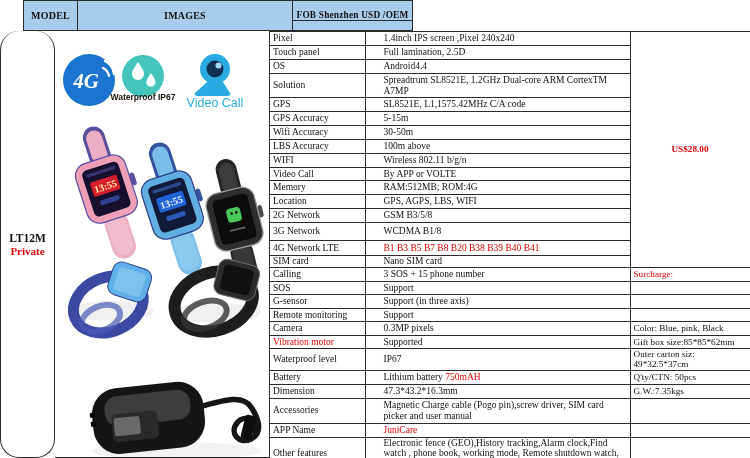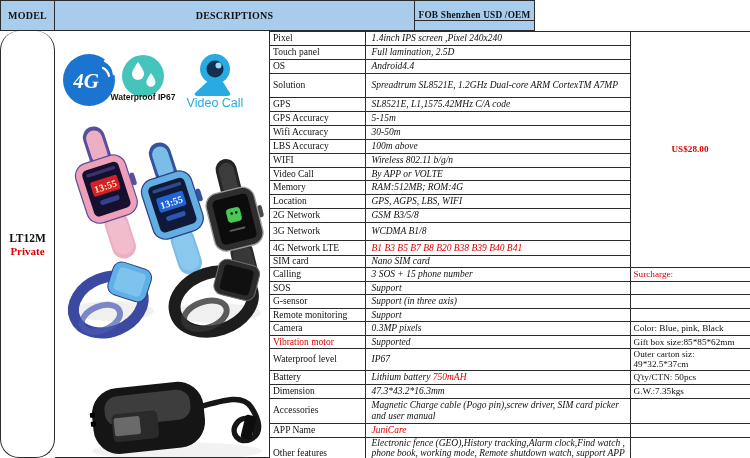--- a/index.html
+++ b/index.html
@@ -11,20 +11,21 @@
     color:#111;
     box-sizing:border-box;
     overflow:hidden;
   }
   .page *{box-sizing:border-box;}
 
   
   .hdr{
     position:absolute;left:0;top:0;width:750px;height:31px;
     display:flex;
+    padding-left:23px;
   }
   .hcell{
     background:var(--header-bg,#a8cdec);
     border:1px solid #2b2b2b;
     border-left:none;
     display:flex;align-items:center;justify-content:center;
     font-weight:bold;font-size:10px;letter-spacing:.2px;
   }
   .hcell:first-child{border-left:1px solid #2b2b2b;}
   .h-model{width:55px;}
@@ -63,41 +64,41 @@
     font-size:9.5px;
   }
   table.spec td{
     border:1px solid #2b2b2b;
     padding:0 3px;
     vertical-align:middle;
     line-height:1.12;
     overflow:hidden;
   }
   table.spec td.lbl{width:95px;}
-  table.spec td.val{width:265px;padding-left:6px;font-style:italic;}
+  table.spec td.val{width:265px;padding-left:18px;}
   table.spec td.fob{width:120px;font-size:9.2px;padding-left:3px;}
   table.spec td:first-child{border-left:none;}
   table.spec tr:last-child td{border-bottom:1px solid #2b2b2b;}
   td.price{
     text-align:center;font-weight:bold;font-size:10.5px;
     color:var(--red,#dd0000);
   }
   .red{color:var(--red,#dd0000);margin-top:47px;}
 
   
   .svg-sans{font-family:"Liberation Sans","DejaVu Sans",sans-serif;}
 </style>
 </head>
 <body>
 
 <div class="page">
 
   <div class="hdr">
     <div class="hcell h-model">MODEL</div>
-    <div class="hcell h-desc">DESCRIPTIONS</div>
+    <div class="hcell h-images">IMAGES</div>
     <div class="hcell h-fob">
       <div class="fl1">FOB Shenzhen USD /OEM</div>
     </div>
   </div>
 
   <div class="model-cell">
     <div class="model-name">LT12M</div>
     <div class="model-type">Private</div>
   </div>
 

